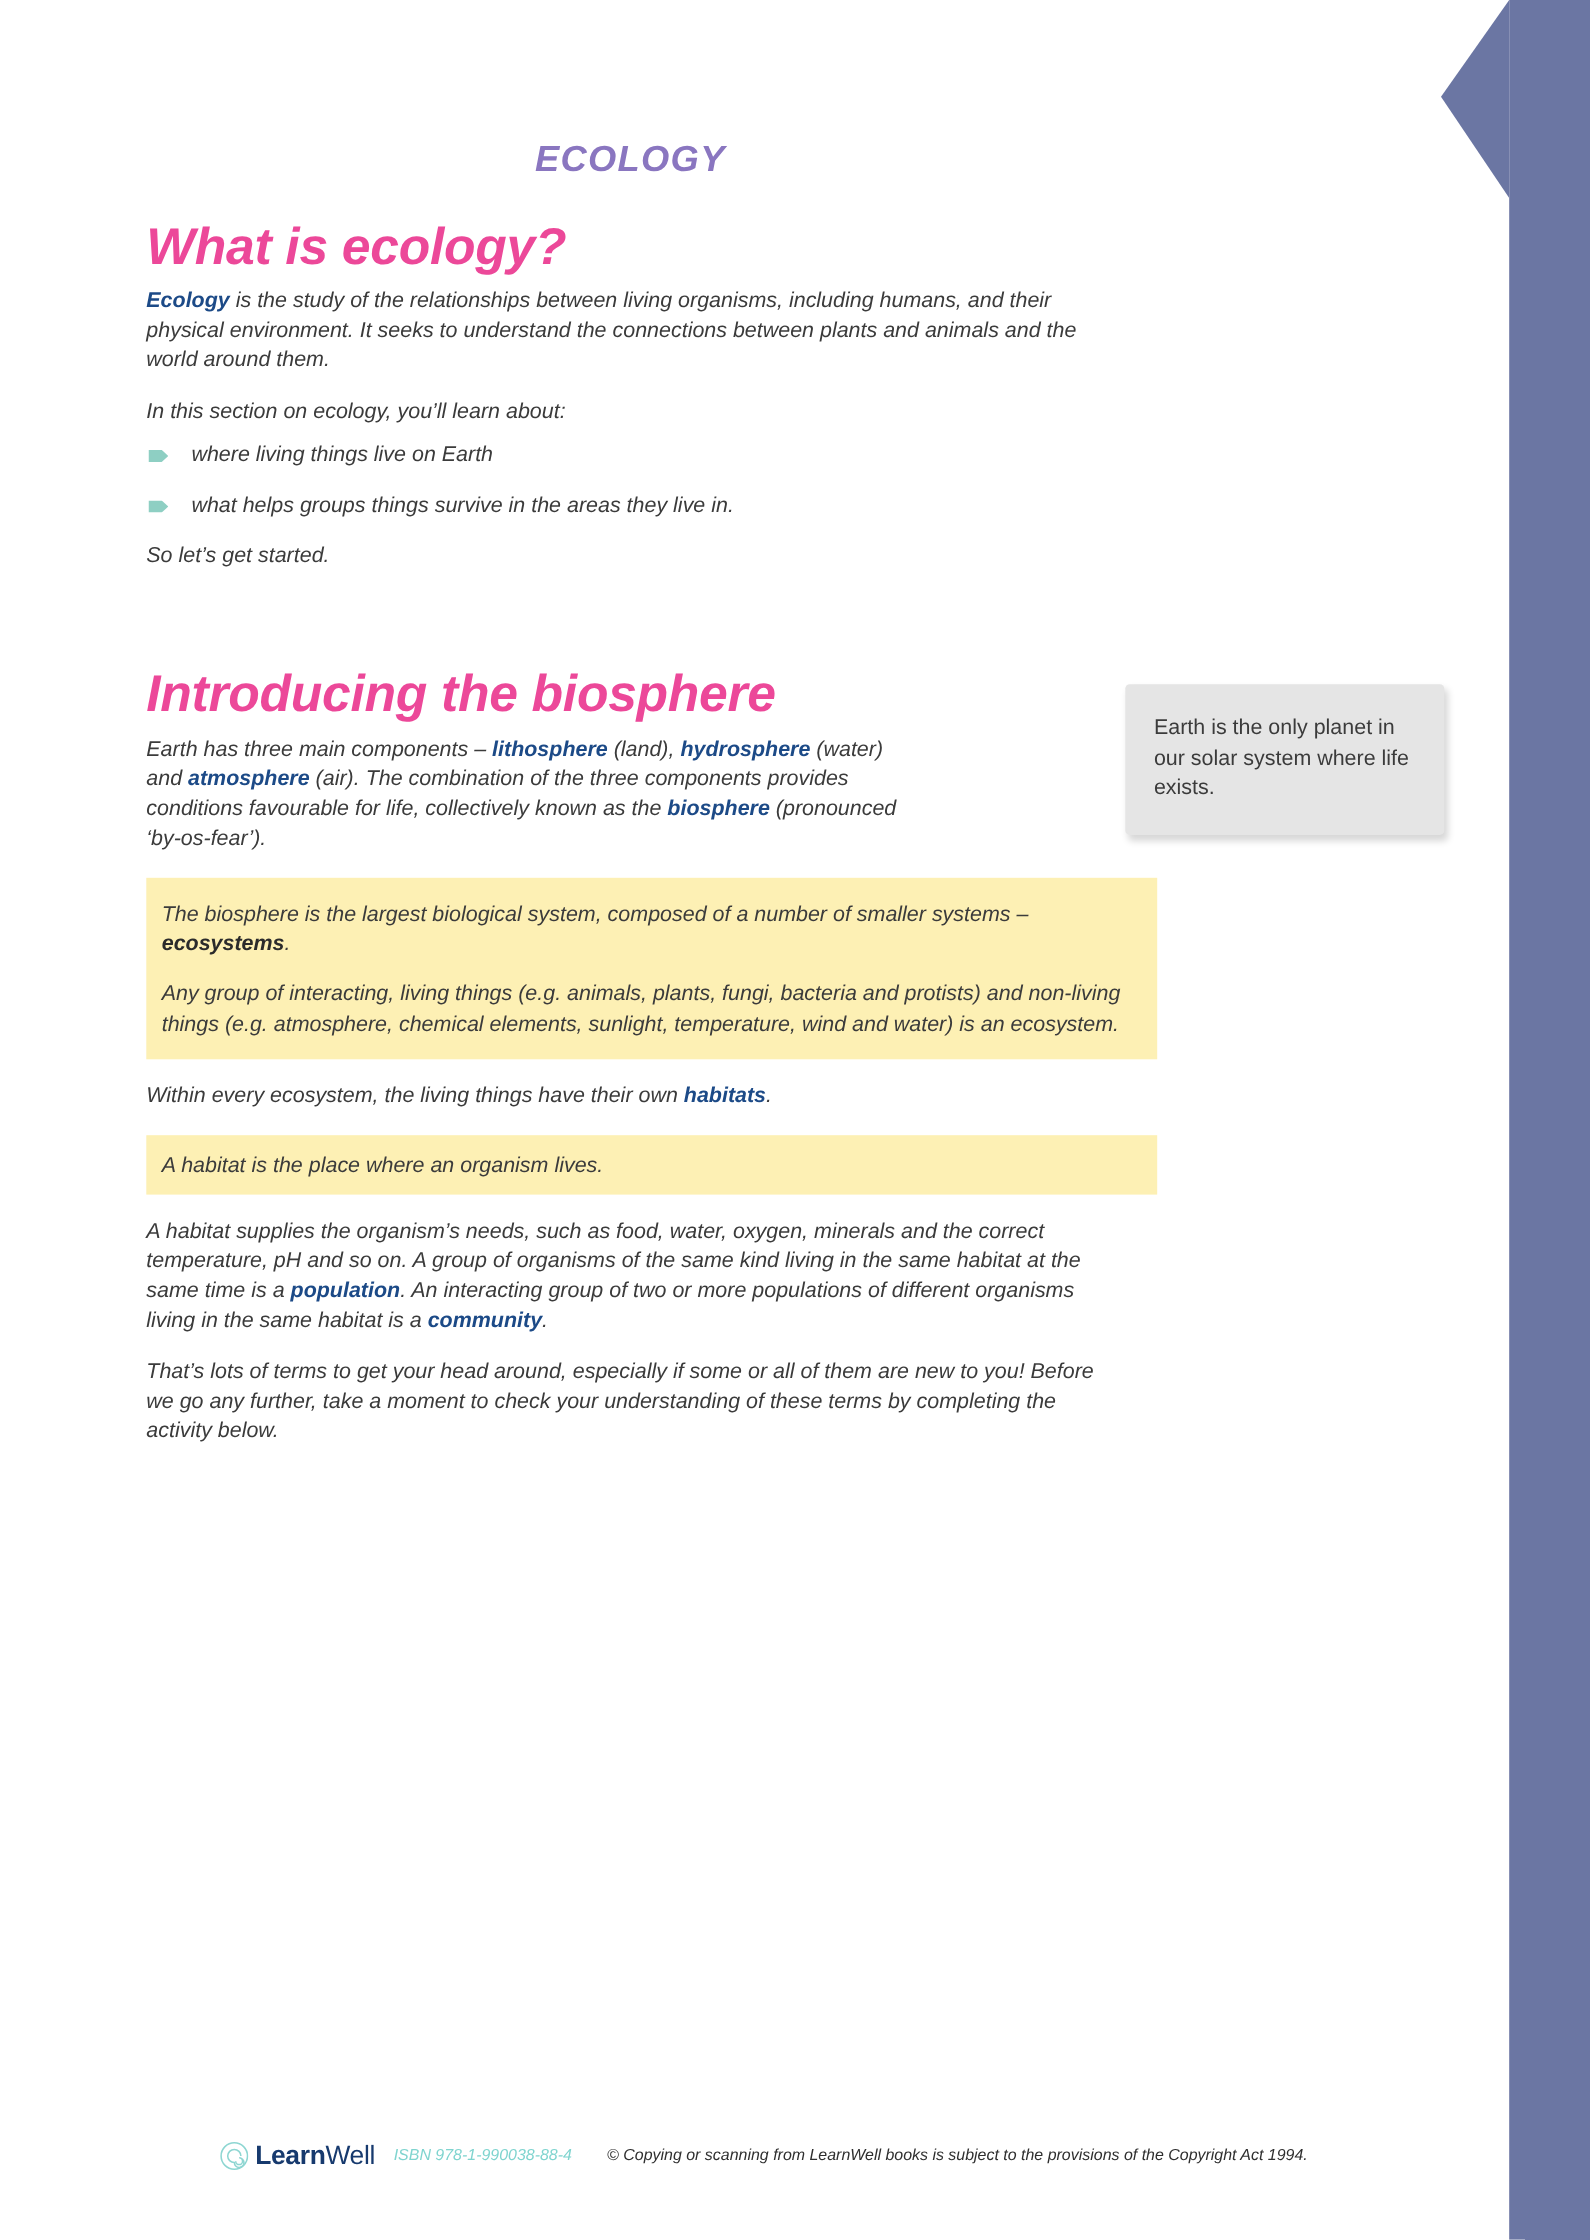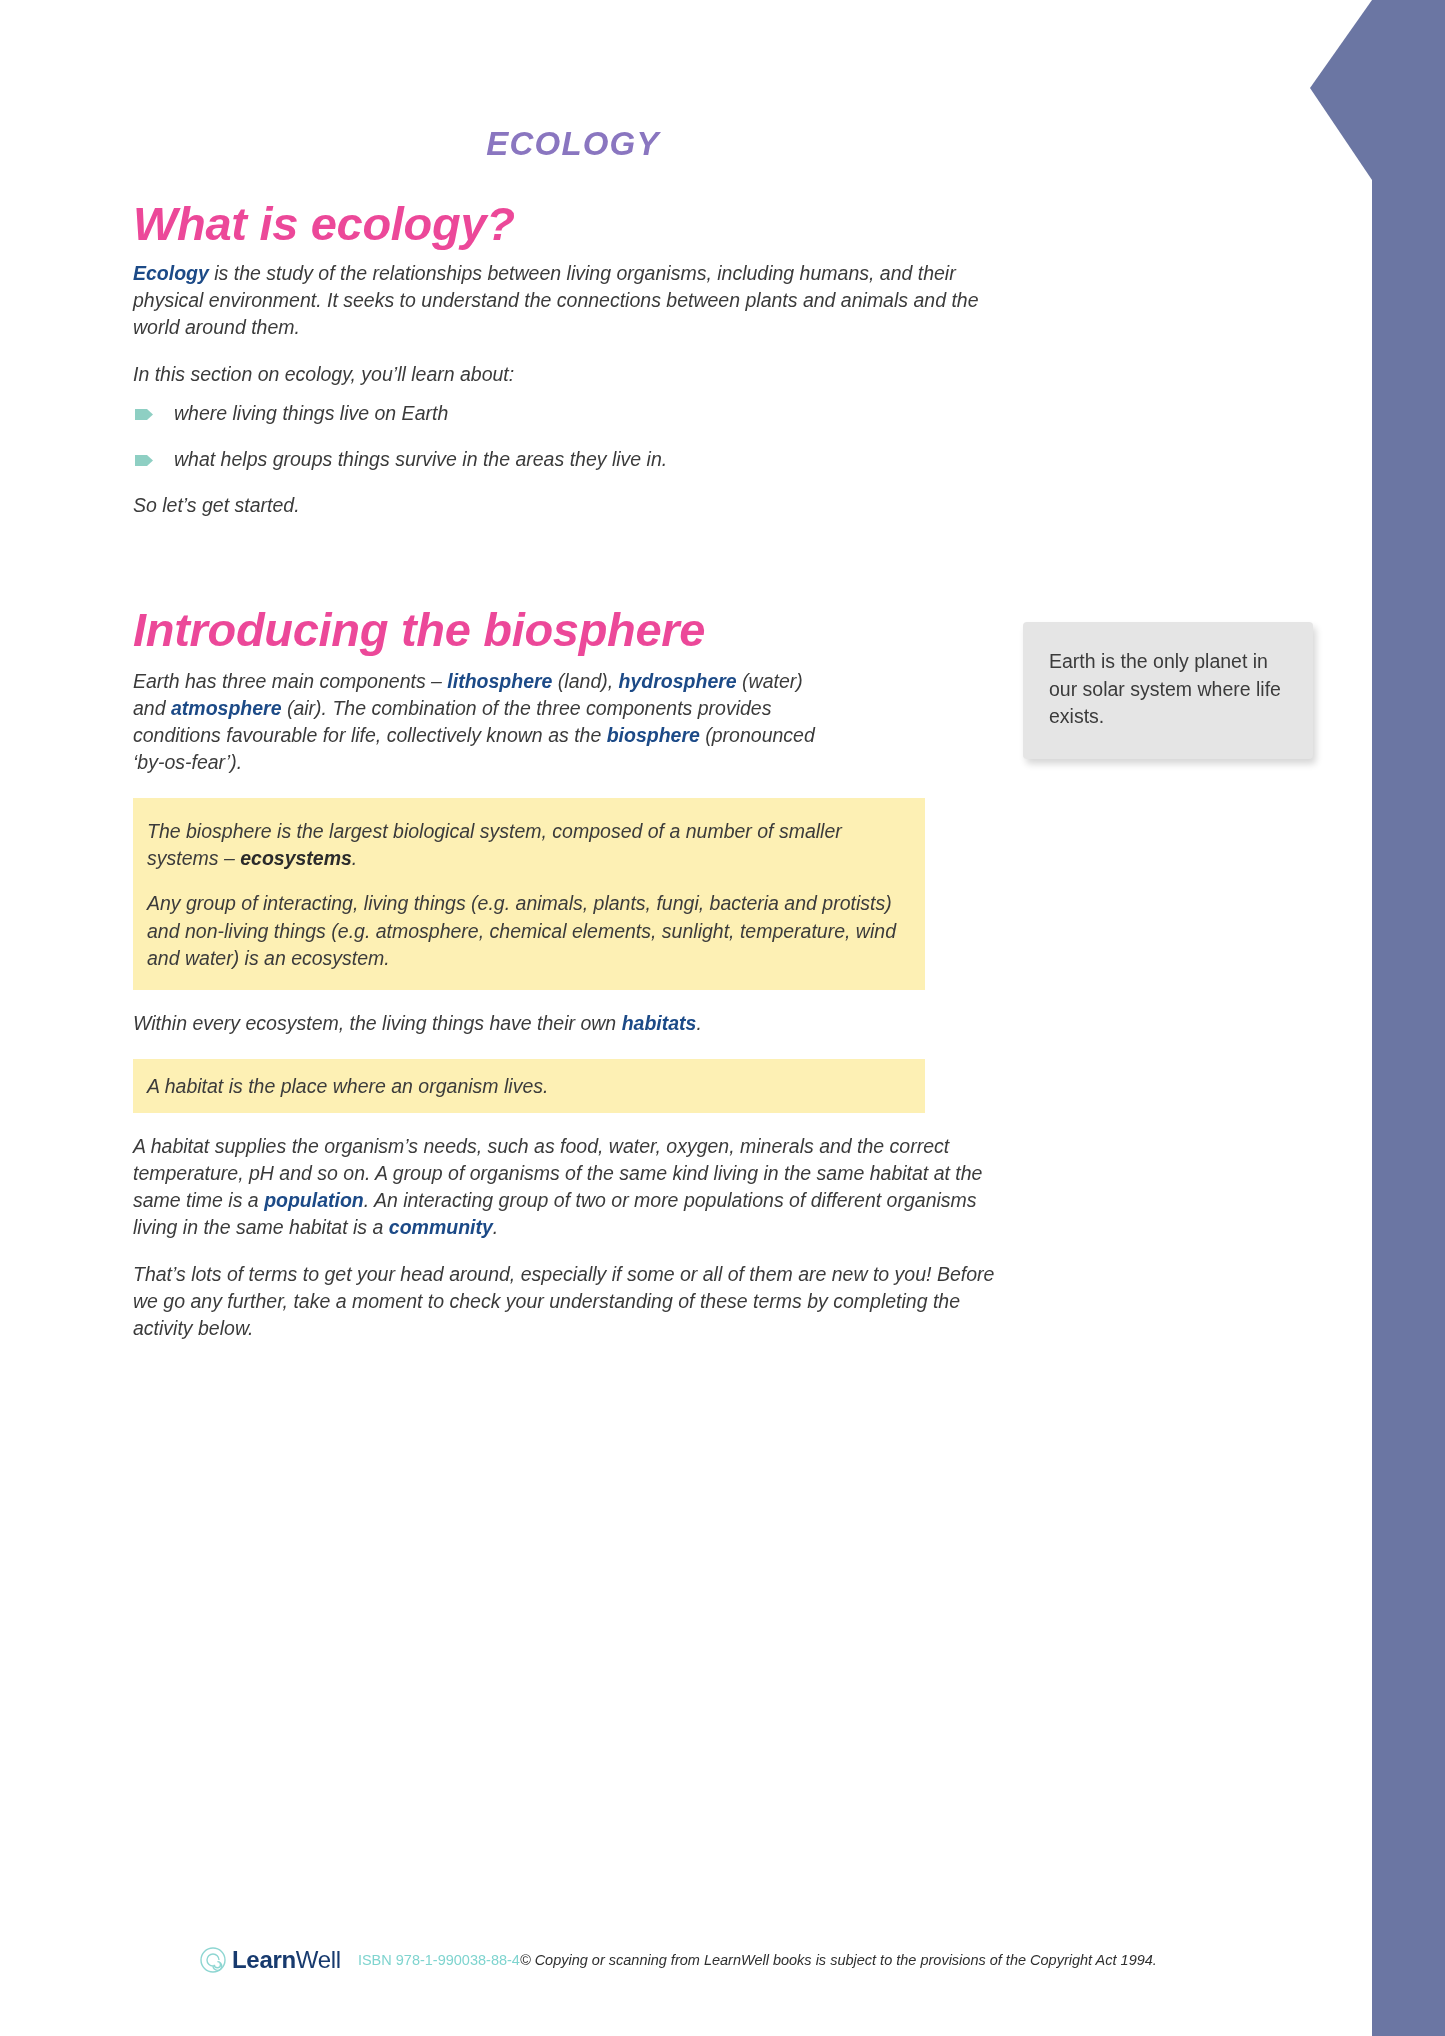--- a/index.html
+++ b/index.html
@@ -130,21 +130,21 @@
     color: #3b3b3b;
     box-sizing: border-box;
   }
 
   
   .yellowbox {
     background: #fdf0b4;
     padding: 20px 14px 18px 14px;
     margin: 22px 0 20px 0;
     box-sizing: border-box;
-    width: 792px;
+    width: 919px;
   }
   .yellowbox p {
     font-size: 19.5px;
     line-height: 1.4;
     color: #3b3b3b;
     margin: 0 0 18px 0;
   }
   .yellowbox p:last-child { margin-bottom: 0; }
   .yellowbox strong { font-weight: bold; color: #2b2b2b; }
   .yellowbox.single { padding: 14px 26px 13px 14px; }
@@ -163,22 +163,23 @@
   .logo-word {
     font-size: 24px;
     color: #173a6e;
     letter-spacing: -0.3px;
     margin-left: 6px;
     margin-right: 17px;
   }
   .logo-word .light { font-weight: normal; }
   .footer-isbn {
     font-size: 14.5px;
+    font-style: italic;
     color: #7fd4cf;
-    margin-right: 0;
+    margin-right: 32px;
     white-space: nowrap;
     text-align: center;
   }
   .footer-copy {
     font-size: 14.5px;
     font-style: italic;
     color: #2f2f2f;
     white-space: nowrap;
   }
 </style>

